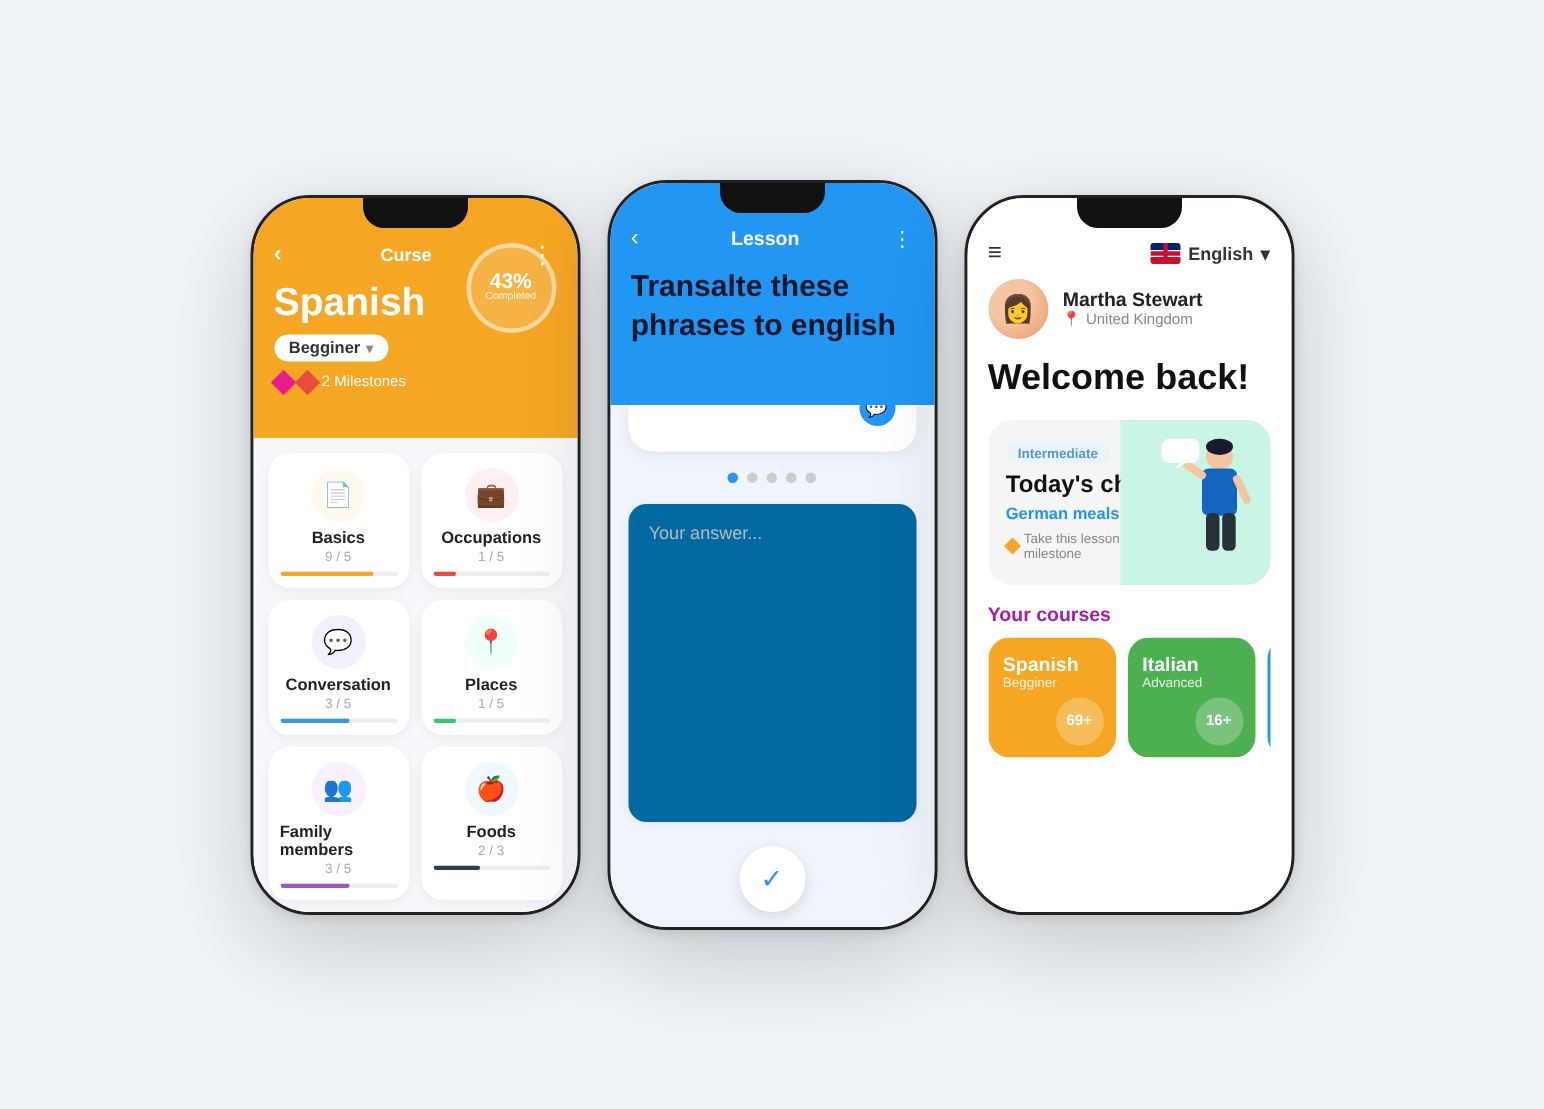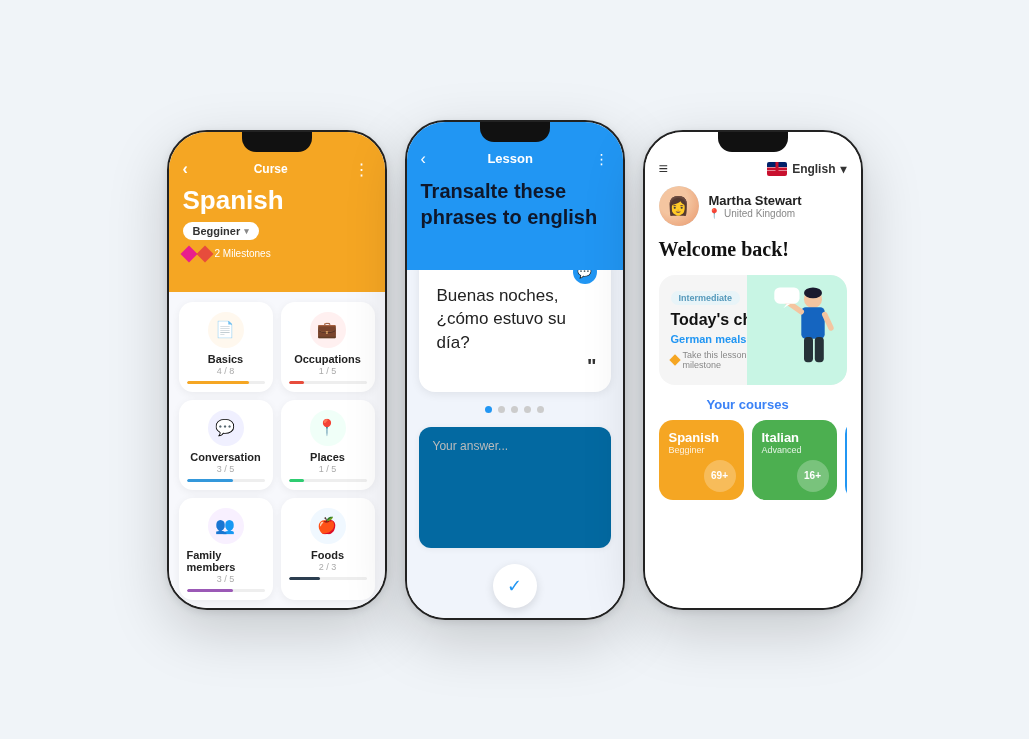--- a/index.html
+++ b/index.html
@@ -380,25 +380,24 @@
       color: #222;
     }
     .p3-user-loc {
       font-size: 10px;
       color: #888;
       display: flex;
       align-items: center;
       gap: 3px;
     }
     .p3-welcome {
-      font-size: 20px;
+      font-size: 24px;
       font-weight: 800;
       color: #111;
       margin-bottom: 6px;
-      font-family: Liberation Serif, serif;
     }
     .p3-challenge-card {
       background: #f5f5f5;
       border-radius: 16px;
       padding: 12px;
       position: relative;
       overflow: hidden;
       min-height: 110px;
     }
     .p3-challenge-bg {
@@ -447,23 +446,22 @@
     .p3-character {
       position: absolute;
       right: 8px;
       top: 8px;
       width: 70px;
       height: 90px;
     }
     .p3-courses-label {
       font-size: 13px;
       font-weight: 700;
-      color: #3b82f6;
+      color: #a21caf;
       margin-top: 4px;
-      margin-left: 48px;
     }
     .p3-courses {
       display: flex;
       gap: 8px;
       overflow: hidden;
     }
     .p3-course-card {
       border-radius: 14px;
       padding: 10px 10px;
       width: 85px;
@@ -513,26 +511,30 @@
         <div class="p1-title">Spanish</div>
         <div class="p1-badge">
           <span>Begginer</span>
           <span class="p1-badge-chevron">▾</span>
         </div>
         <div class="p1-milestones">
           <span class="p1-diamond p1-diamond-pink"></span>
           <span class="p1-diamond"></span>
           <span class="p1-milestone-label">2 Milestones</span>
         </div>
+        <div class="p1-circle">
+          <span class="p1-circle-pct">43%</span>
+          <span class="p1-circle-label">Completed</span>
+        </div>
       </div>
       <div class="p1-grid" id="p1-grid">
       <div class="p1-card">
       <div class="p1-card-icon" style="background:#fff8ee">📄</div>
       <div class="p1-card-label">Basics</div>
-      <div class="p1-card-count">4 / 8</div>
+      <div class="p1-card-count">9 / 5</div>
       <div class="p1-progress">
         <div class="p1-progress-fill" style="width:80%;background:#F5A623"></div>
       </div>
     </div>
           <div class="p1-card">
       <div class="p1-card-icon" style="background:#fff0f0">💼</div>
       <div class="p1-card-label">Occupations</div>
       <div class="p1-card-count">1 / 5</div>
       <div class="p1-progress">
         <div class="p1-progress-fill" style="width:20%;background:#e74c3c"></div>
@@ -582,21 +584,20 @@
           <span class="p2-topbar-back">‹</span>
           <span class="p2-topbar-title">Lesson</span>
           <span class="p2-topbar-more">⋮</span>
         </div>
         <div class="p2-instruction">Transalte these phrases to english</div>
       </div>
       <div class="p2-body">
         <div class="p2-card">
           <span class="p2-quote-open">"</span>
           <div class="p2-chat-icon">💬</div>
-          <div class="p2-phrase">Buenas noches, ¿cómo estuvo su día?</div>
           <div class="p2-quote-close">"</div>
         </div>
         <div class="p2-dots">
           <div class="p2-dot active"></div>
           <div class="p2-dot"></div>
           <div class="p2-dot"></div>
           <div class="p2-dot"></div>
           <div class="p2-dot"></div>
         </div>
         <div class="p2-answer">

